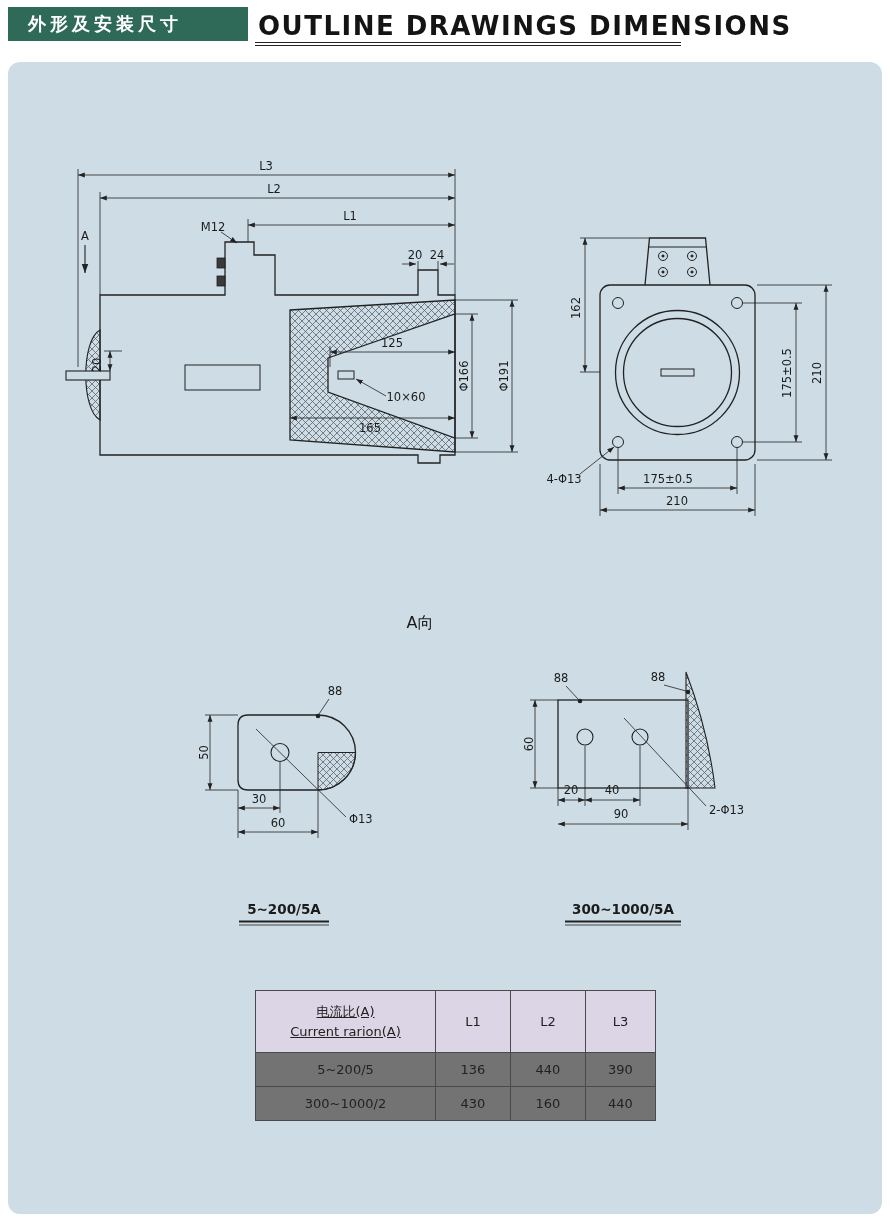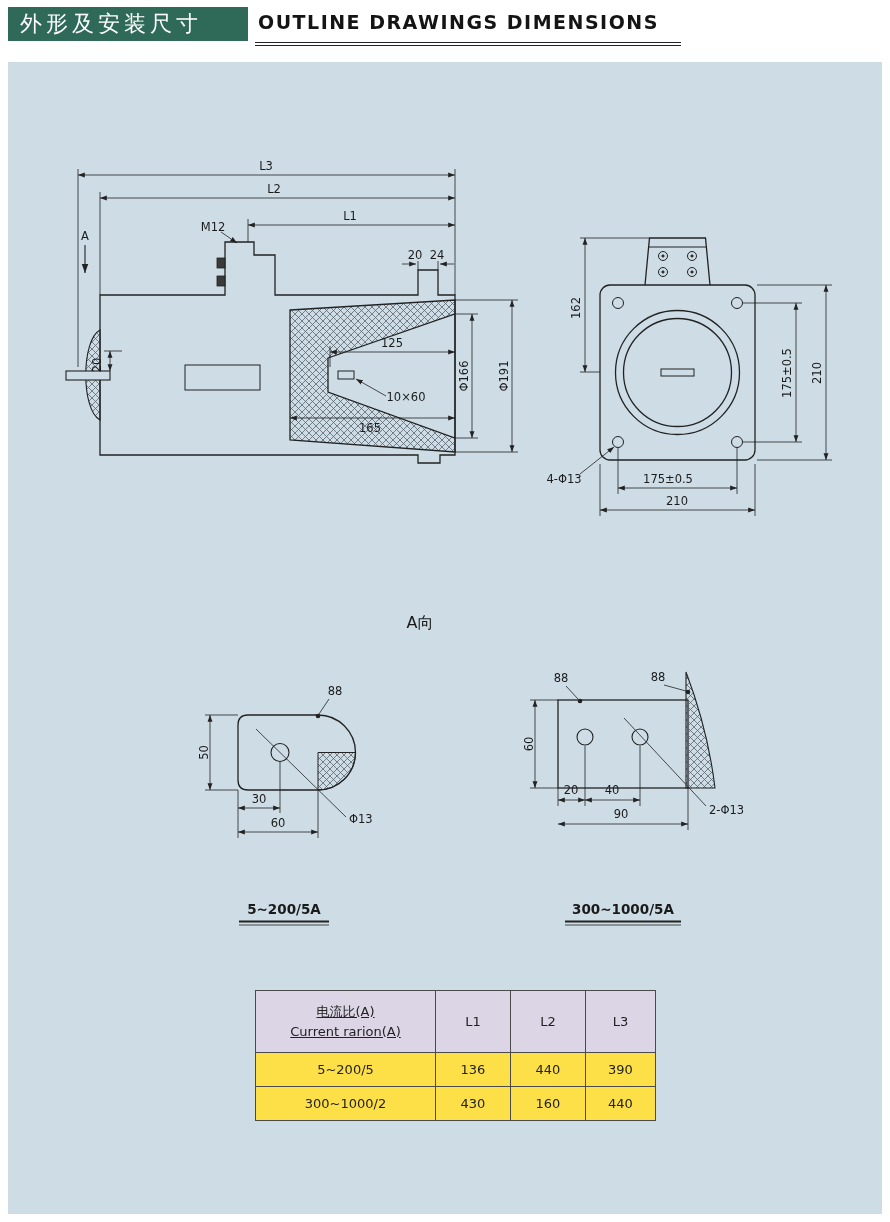--- a/index.html
+++ b/index.html
@@ -2,55 +2,56 @@
 <html><head>
 <meta charset="utf-8">
 <style>
   * { margin:0; padding:0; box-sizing:border-box; }
   html,body { width:890px; height:1222px; }
   body { background:#ffffff; font-family:"DejaVu Sans","Liberation Sans",sans-serif; }
   .page { position:relative; width:890px; height:1222px; background:#ffffff; overflow:hidden; }
 
   .banner {
     position:absolute; left:8px; top:7px; width:240px; height:34px;
-    background:#2f6a58; color:#ffffff; font-size:22px; font-weight:normal;
-    line-height:34px; padding-left:12px; letter-spacing:4px; white-space:nowrap;
+    background:#2f6a58; color:#ffffff; font-size:18px; font-weight:bold;
+    line-height:34px; padding-left:20px; letter-spacing:4px; white-space:nowrap;
   }
   .title-en {
-    position:absolute; left:258px; top:11px; font-size:19px; font-weight:bold;
+    position:absolute; left:258px; top:11px; font-size:26px; font-weight:bold;
     color:#141414; letter-spacing:1.5px; white-space:nowrap;
   }
   .title-underline {
     position:absolute; left:255px; top:42px; width:426px; height:4px;
     border-top:1px solid #222; border-bottom:1px solid #222;
   }
 
   .canvas {
     position:absolute; left:8px; top:62px; width:874px; height:1152px;
     background:#cddce5;
+    border-radius:12px;
   }
   .canvas svg { position:absolute; left:0; top:0; }
 
   svg text {
     font-family:"DejaVu Sans","Liberation Sans",sans-serif;
     font-size:11.5px; fill:#1b1b1b;
   }
   svg text.cap { font-size:13.5px; font-weight:bold; }
   svg text.viewlab { font-size:16px; }
 
   .spec-table {
     position:absolute; left:247px; top:928px; width:400px;
     border-collapse:collapse; table-layout:fixed; font-size:13px; color:#222;
   }
   .spec-table th, .spec-table td {
     border:1px solid #4a4a4a; text-align:center; vertical-align:middle;
     font-weight:normal; padding:0;
   }
   .spec-table thead th { background:#dcd5e6; height:62px; }
-  .spec-table tbody td { background:#fde047; height:34px; }
+  .spec-table tbody td { background:#737373; height:34px; }
   .spec-table thead th div { line-height:1.5;text-decoration:underline; }
 </style>
 </head>
 <body>
 
 <div class="page">
 
   <div class="banner">
     <span>外形及安装尺寸</span>
   </div>

